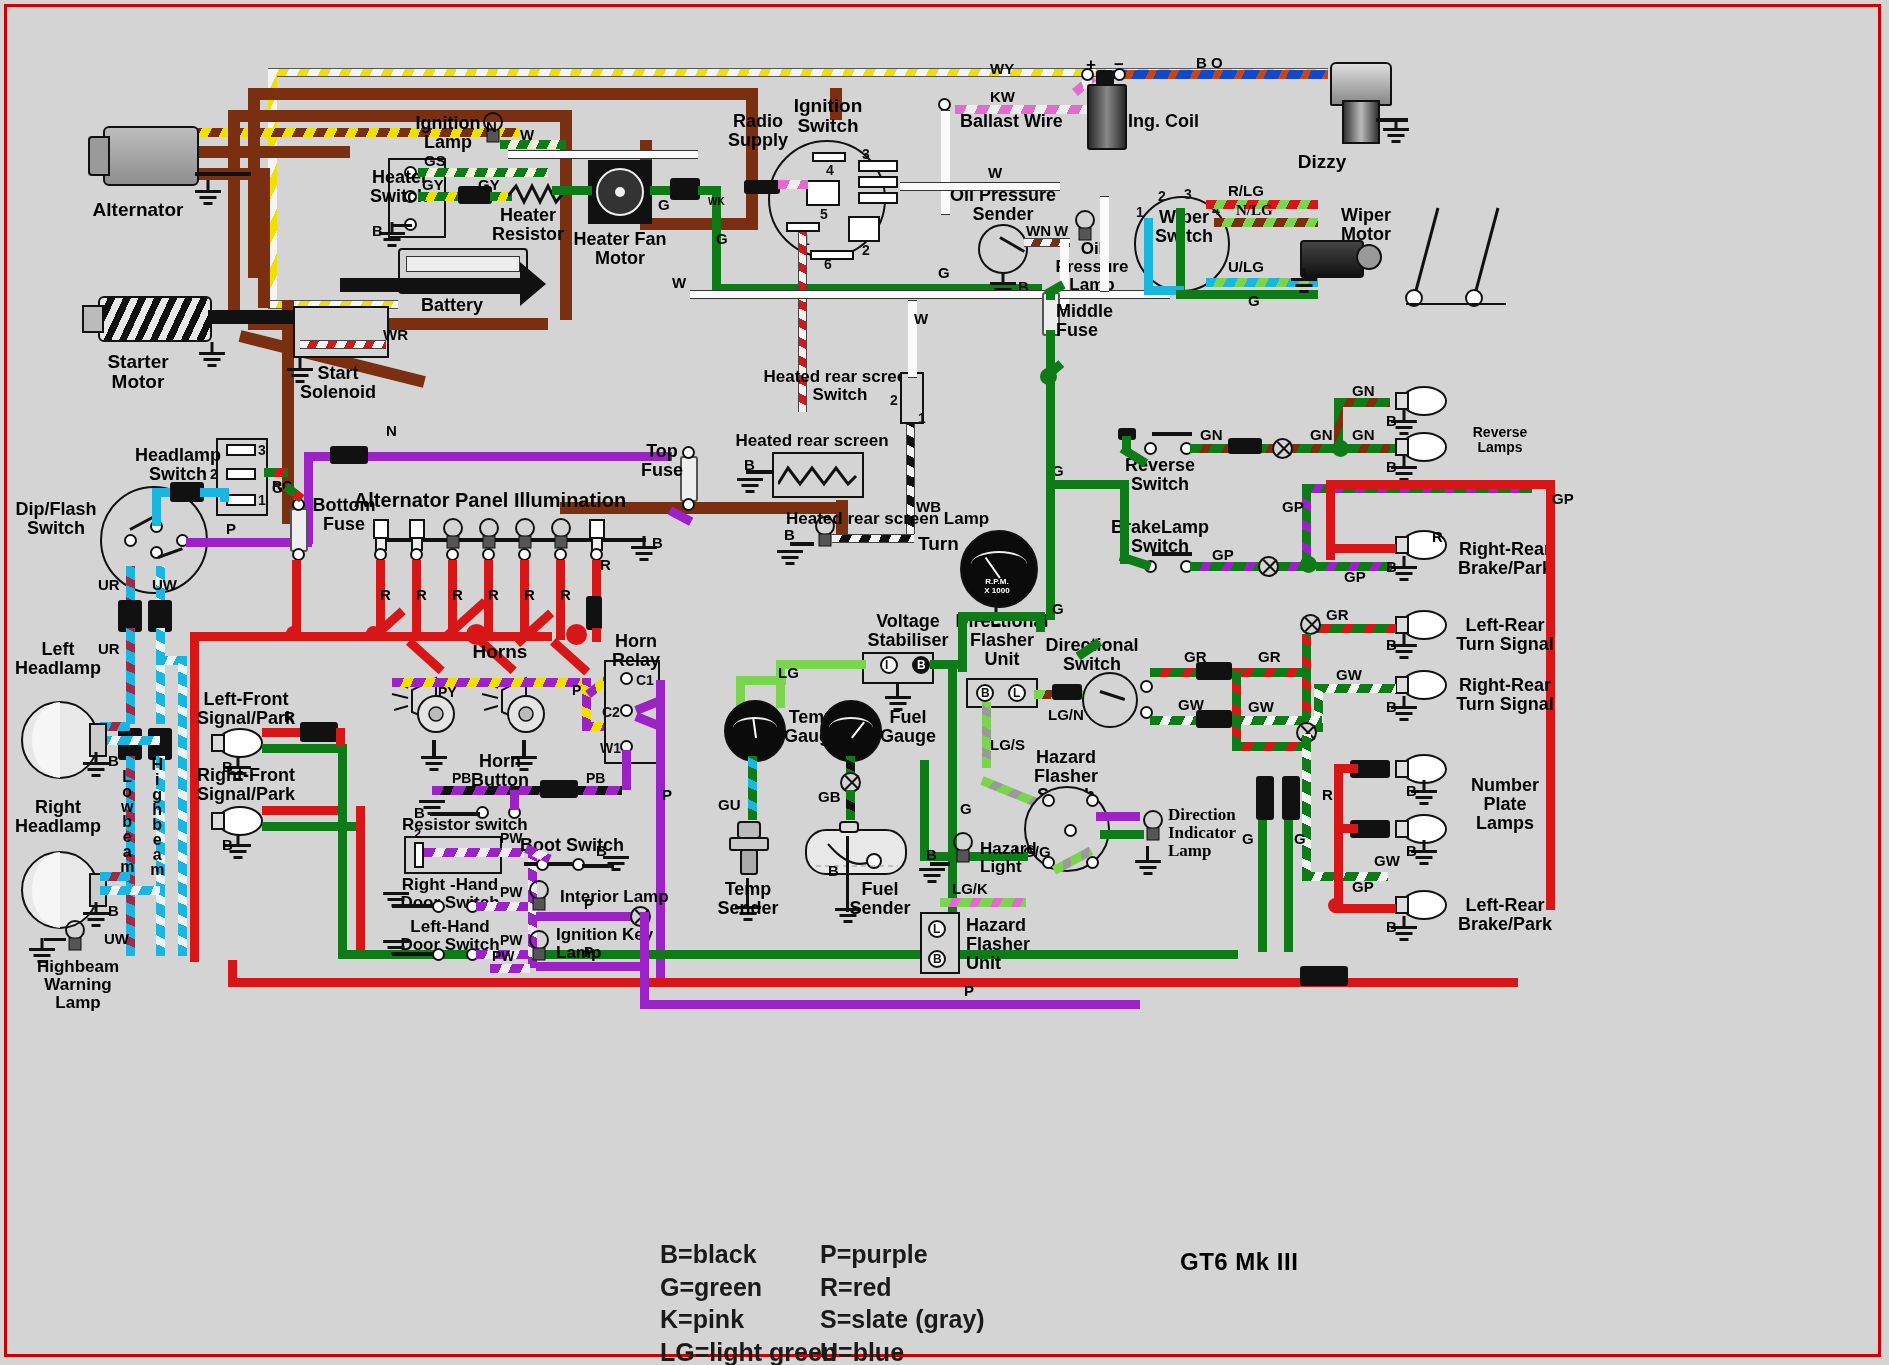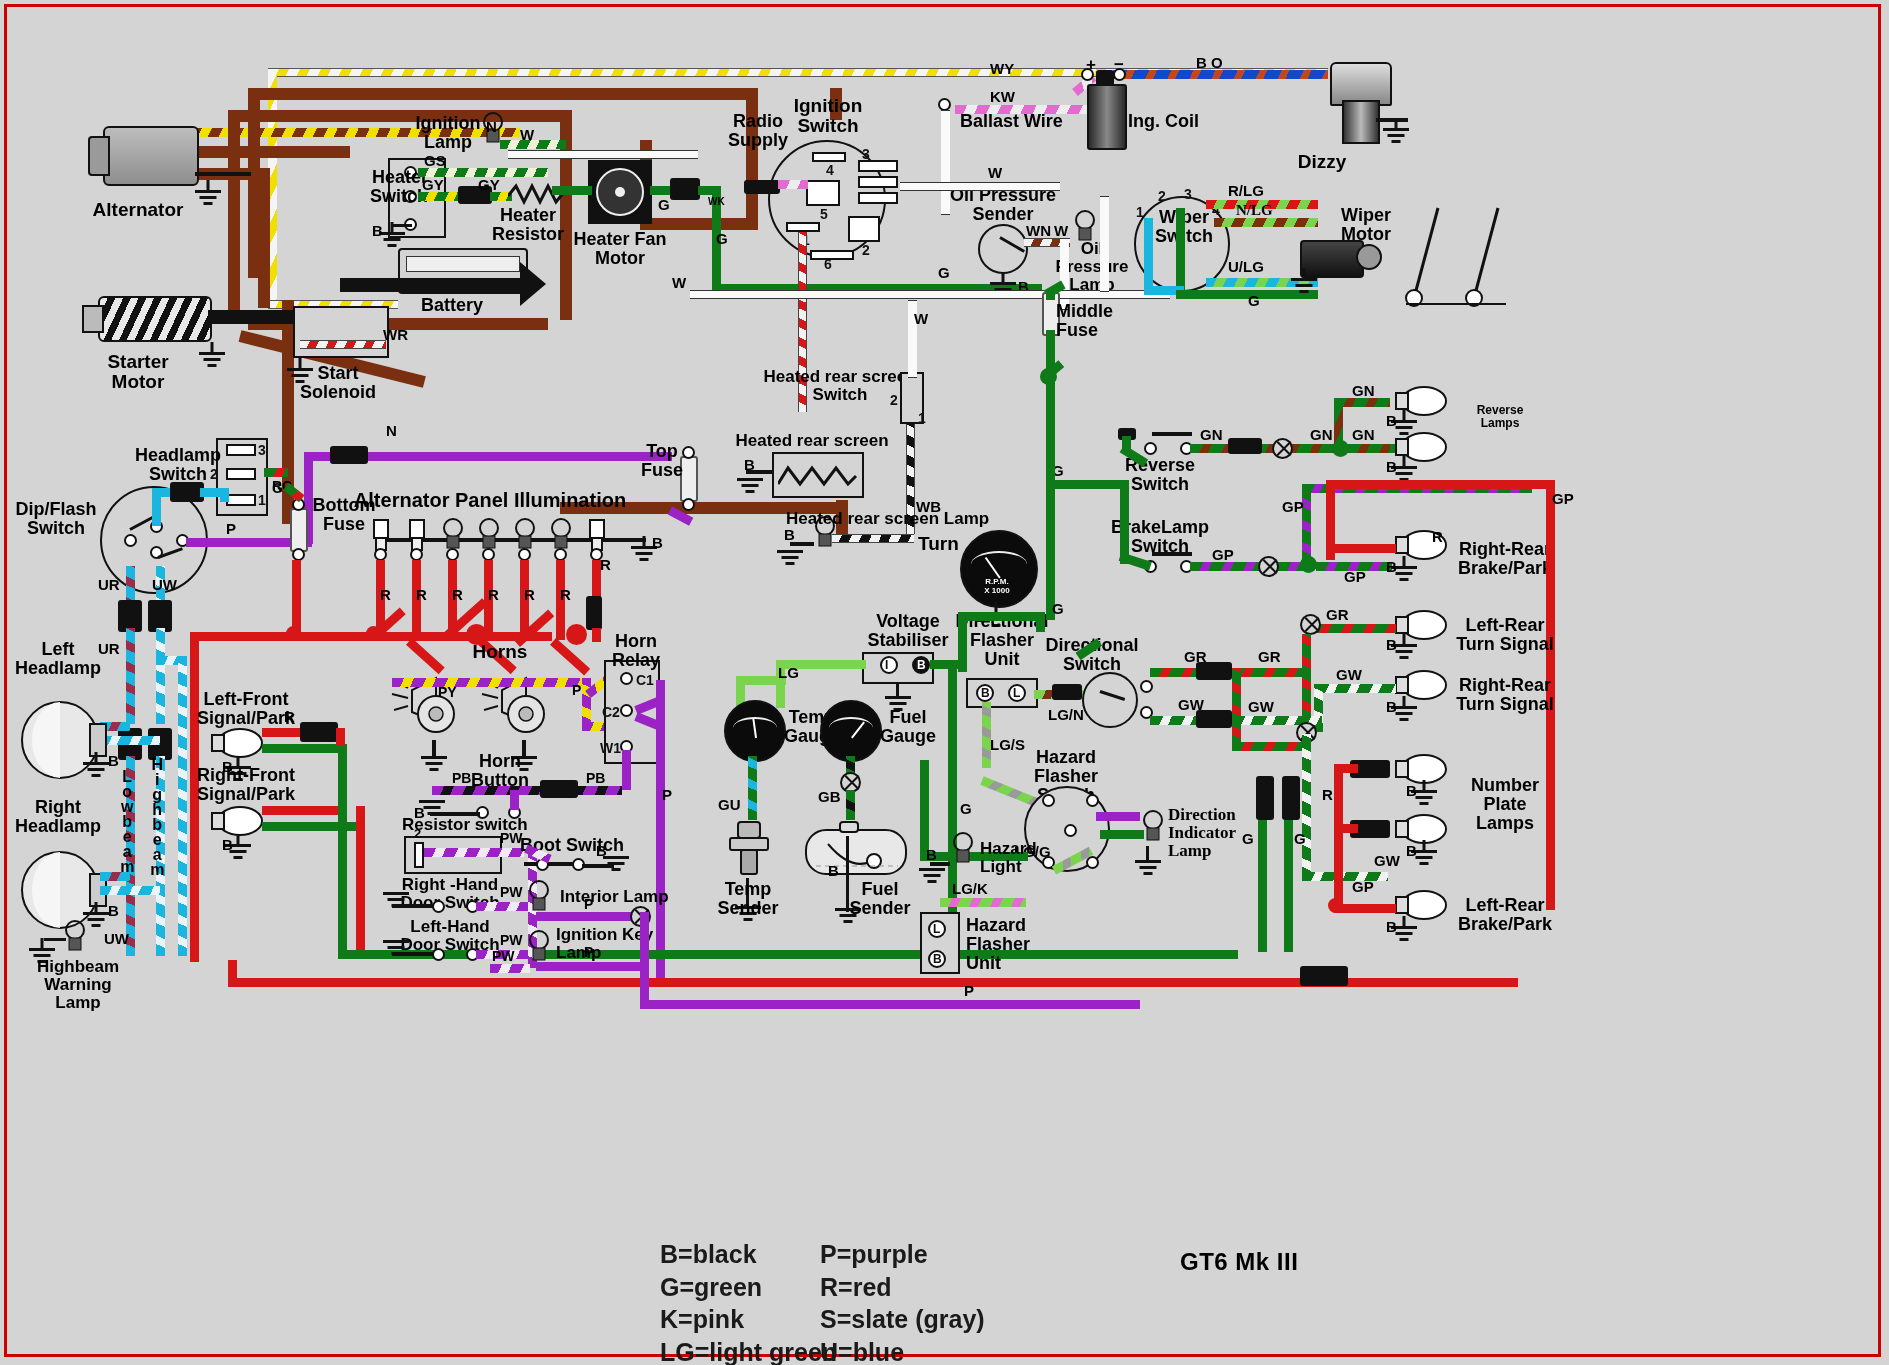--- a/index.html
+++ b/index.html
@@ -961,21 +961,21 @@
       <ellipse cx="32" cy="17" rx="22" ry="14" fill="#fff" stroke="#111" stroke-width="2"></ellipse>
       <rect x="4" y="9" width="12" height="16" fill="#ddd" stroke="#111" stroke-width="2"></rect>
     </svg>
   <div class="gnd" style="left:1404px;top:466px;">
       <i class="st"></i>
       <i class="g1"></i>
       <i class="g2"></i>
       <i class="g3"></i>
     </div>
   <div class="wl" style="left:1386px;top:458px;">B</div>
-  <div class="lbl ctr" style="left:1500px;top:404px;font-size:12px;">Reverse
+  <div class="lbl ctr" style="left:1500px;top:425px;font-size:14px;">Reverse
 Lamps</div>
 
   <div class="lbl ctr" style="left:1160px;top:518px;font-size:18px;">BrakeLamp
 Switch</div>
   <div class="term" style="left:1144px;top:560px;"></div>
   <div class="term" style="left:1180px;top:560px;"></div>
   <div class="w blk" style="left:1152px;top:552px;width:40px;height:4px;"></div>
   <div class="w h gp" style="left:1190px;top:562px;width:114px;"></div>
   <div class="wl" style="left:1212px;top:546px;">GP</div>
   <div class="xmark" style="left:1258px;top:556px;"></div>

